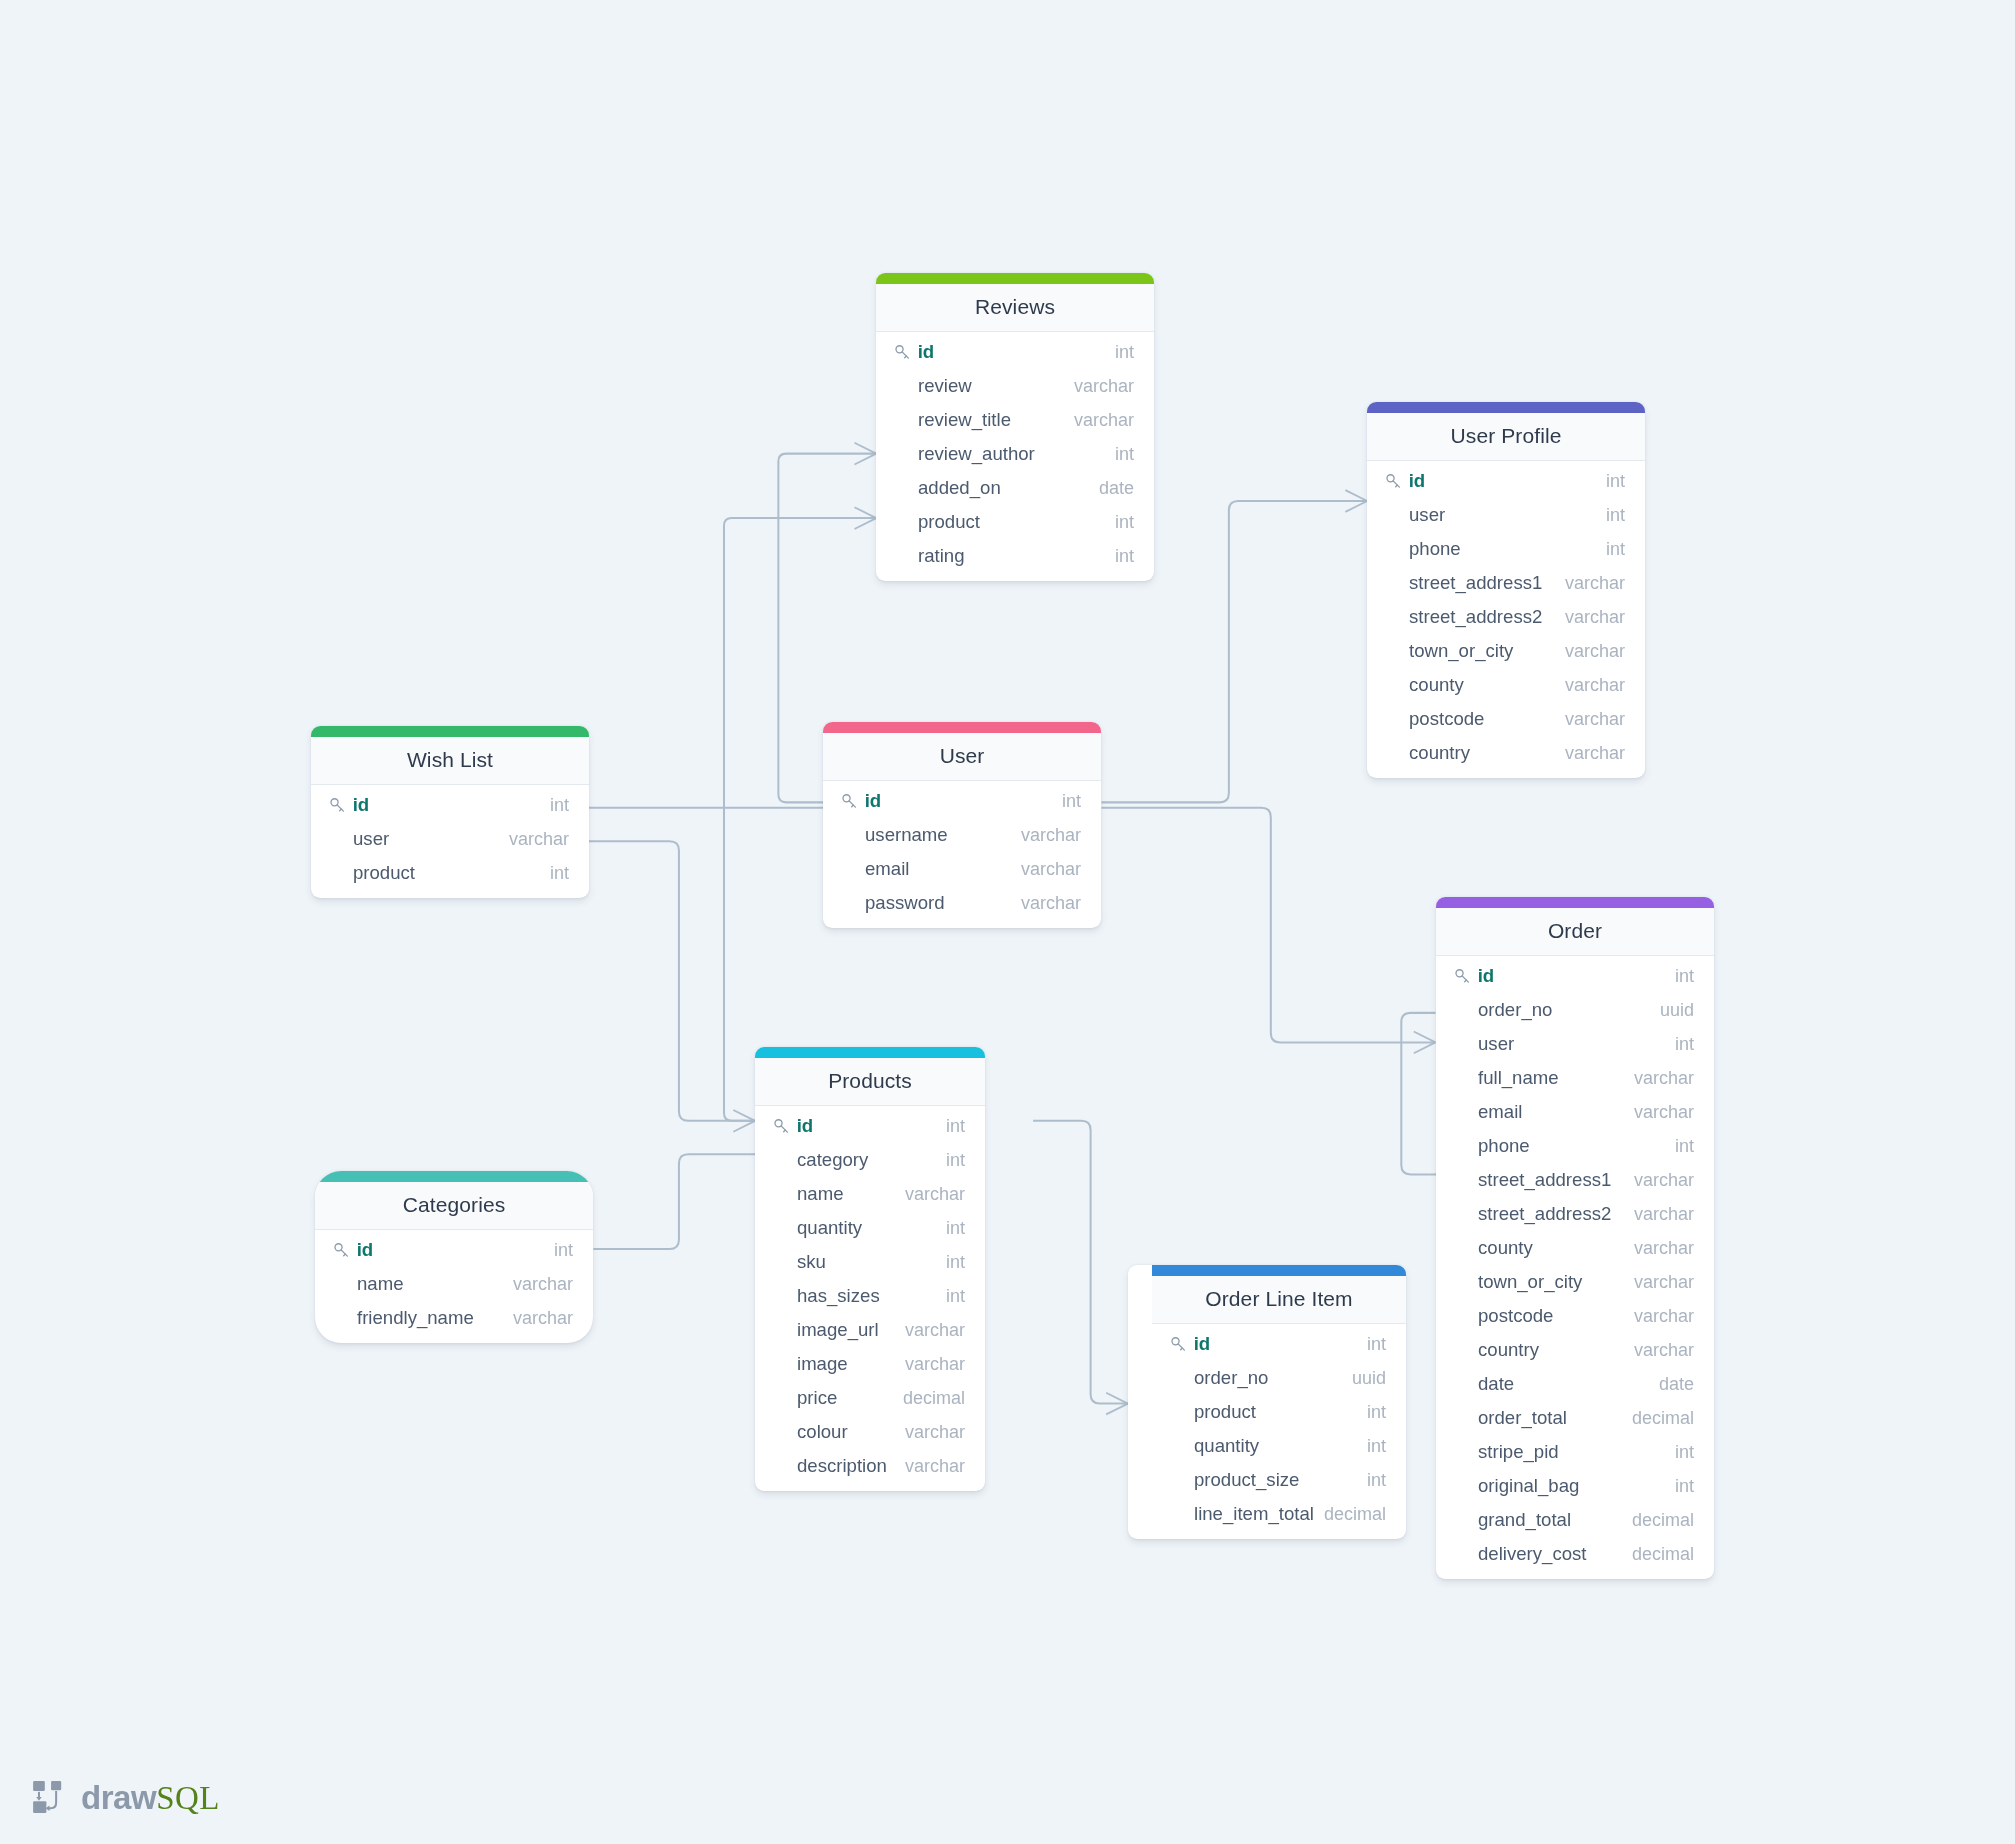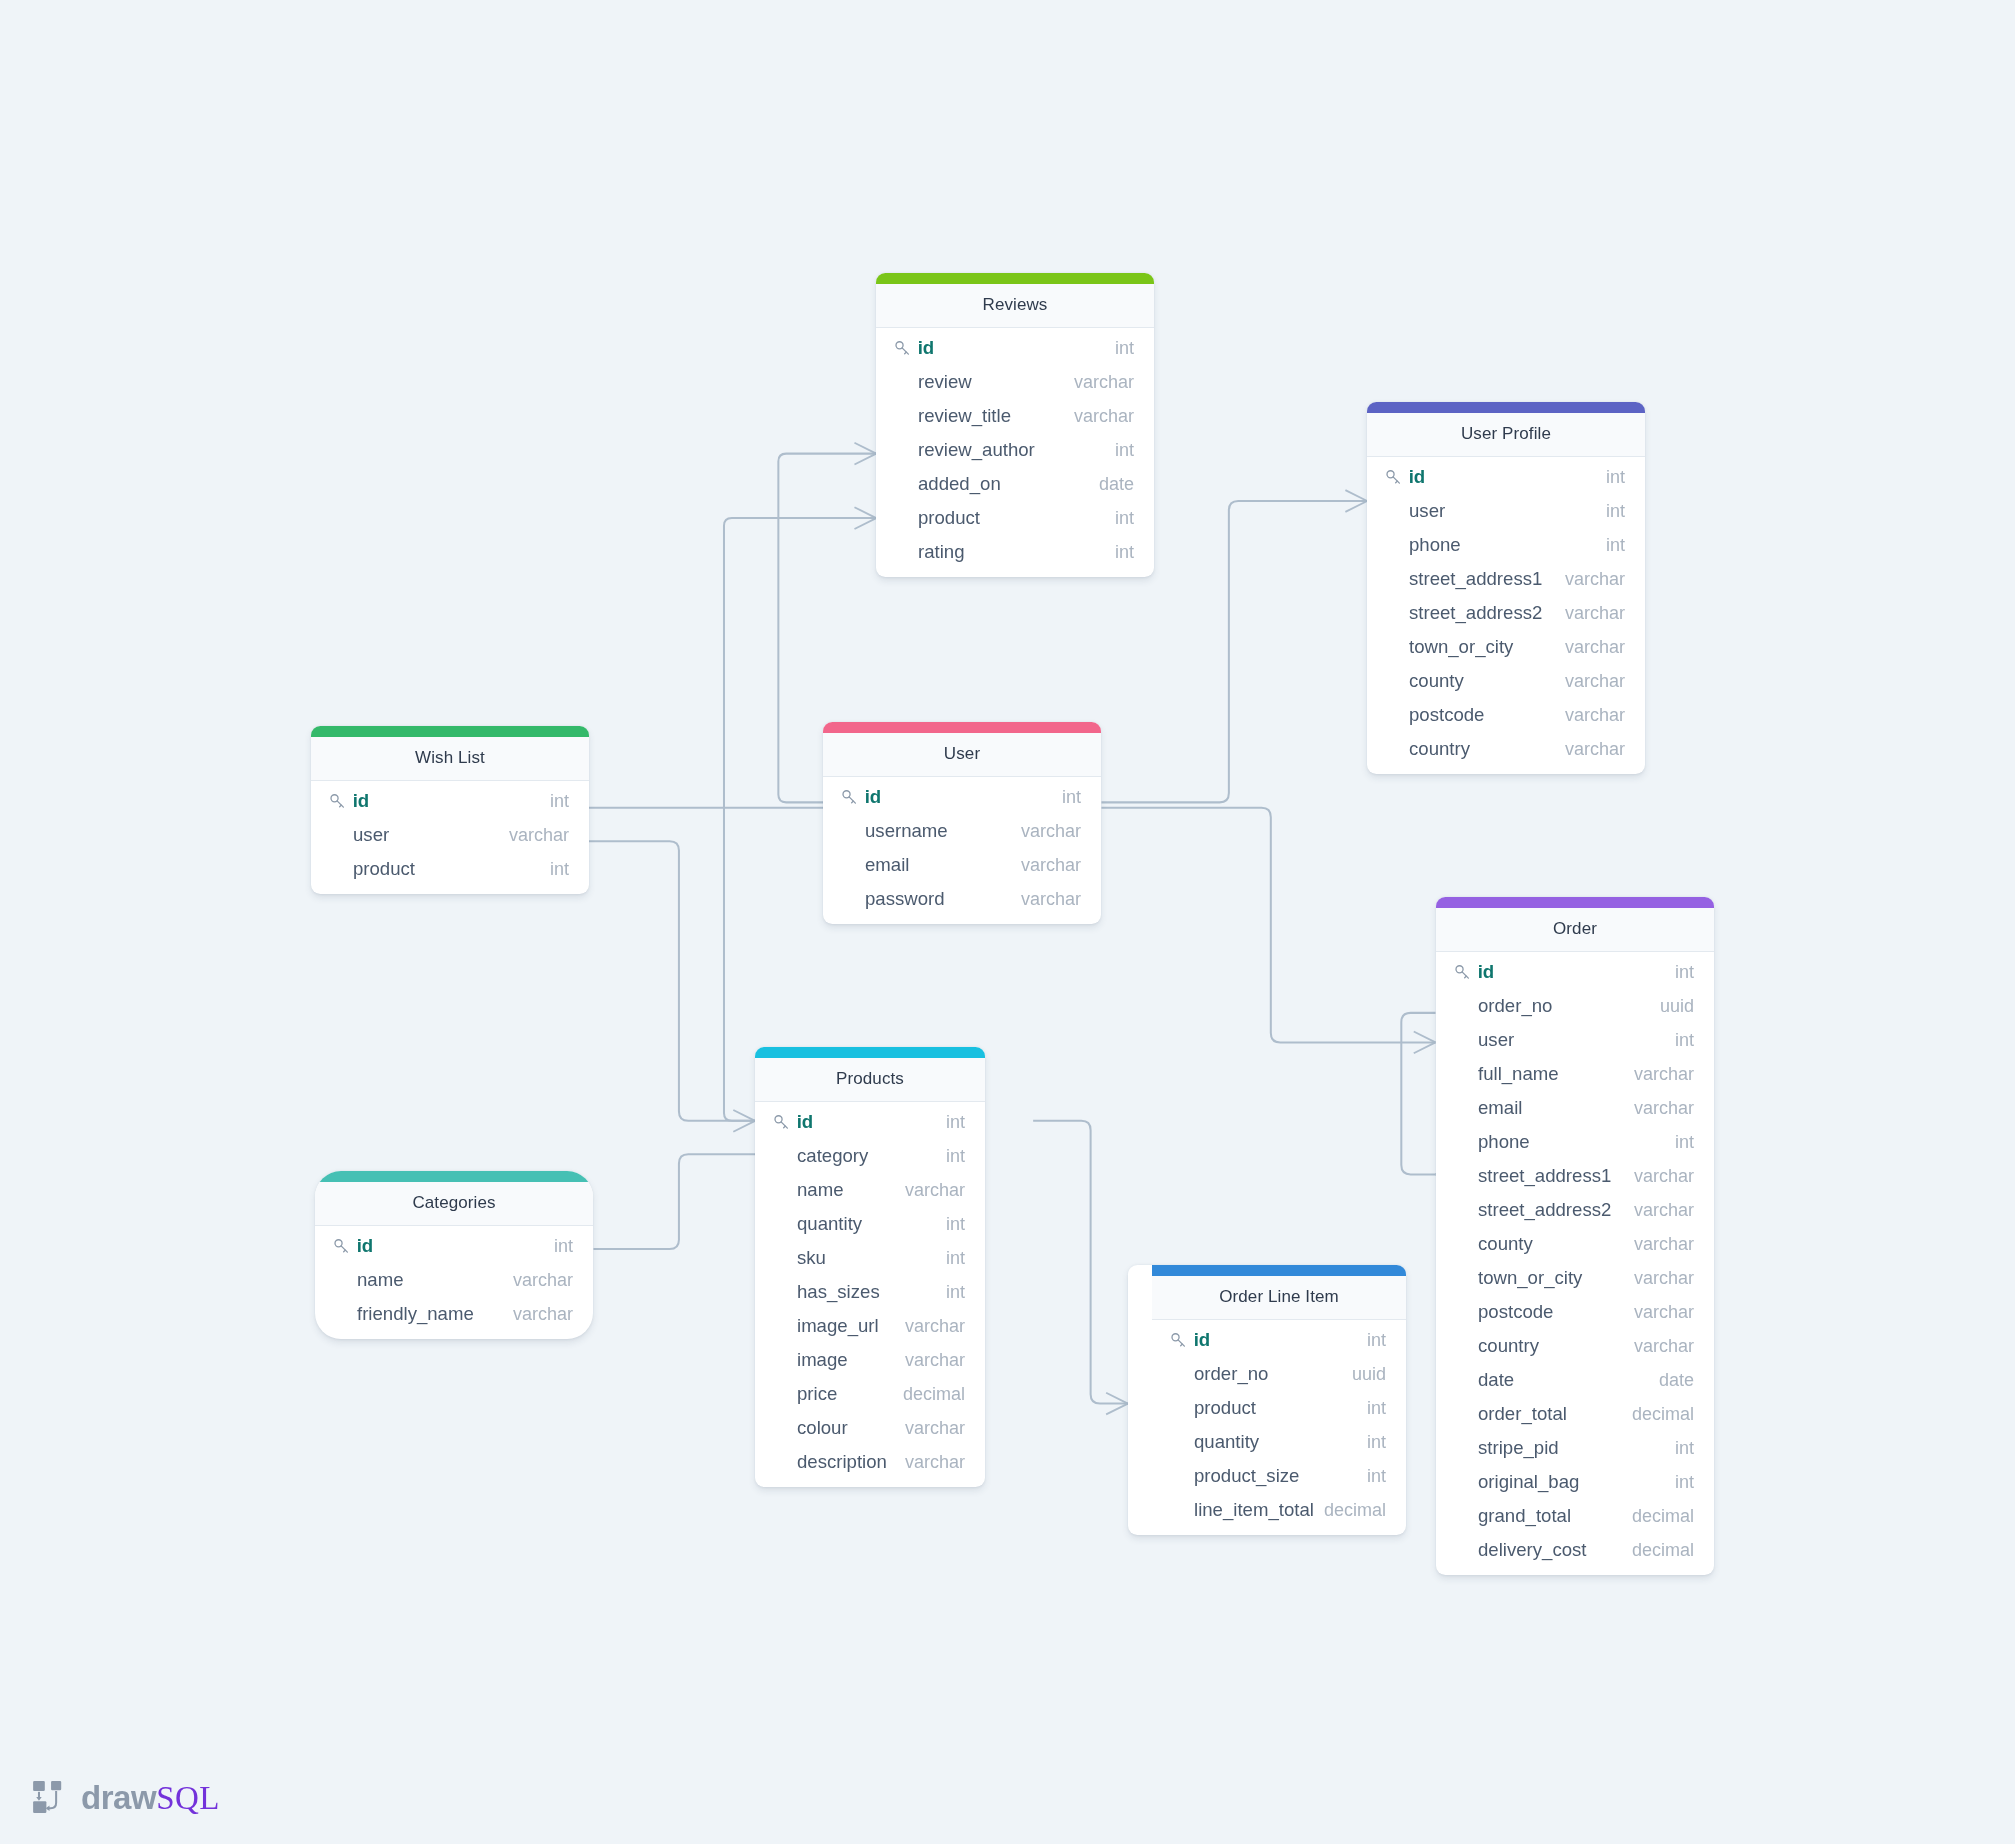--- a/index.html
+++ b/index.html
@@ -18,21 +18,21 @@
     border-radius: 9.3px;
     box-shadow: 0 3.1px 7.8px rgba(40,60,90,0.10), 0 0.8px 2.3px rgba(40,60,90,0.08);
     overflow: hidden;
   }
   .tbl-accent { height: 11px; width: 100%; }
   .tbl-title {
     background: #f8fafc;
     border-bottom: 0.8px solid #e3e9ef;
     text-align: center;
     color: #2f3b4d;
-    font-size: 17px;
+    font-size: 21px;
     padding: 11px 7.8px 12.4px 7.8px;
     letter-spacing: 0.1px;
   }
   .tbl-body { padding: 3.1px 0 7.8px 0; }
   .row {
     display: flex;
     align-items: center;
     padding: 0 20px 0 17px;
     height: 34px;
     font-size: 18.6px;
@@ -60,21 +60,21 @@
   
   #logo {
     position: absolute;
     left: 29.5px; top: 1777px;
     display: flex; align-items: center;
     opacity: 0.95;
   }
   #logo .mark { margin-right: 12.4px; }
   #logo .wordmark { font-size: 33px; line-height: 1; color: #8795a6; }
   #logo .wm-draw { font-weight: bold; font-family: Liberation Sans, sans-serif; letter-spacing: -0.4px; }
-  #logo .wm-sql { font-family: "Liberation Serif", serif; color: #6d28d9; letter-spacing: 0.4px; }
+  #logo .wm-sql { font-family: "Liberation Serif", serif; color: #4d7c0f; letter-spacing: 0.4px; }
 </style>
 </head>
 <body style="background: rgb(239, 244, 248);">
 
 <div id="canvas">
 
   <svg id="wires" viewBox="0 0 2594 2374" xmlns="http://www.w3.org/2000/svg">
     <g fill="none" stroke="#aebdcc" stroke-width="2.6">
 
       <path d="M1060,1033 L1012,1033 Q1002,1033 1002,1023 L1002,594 Q1002,584 1012,584 L1128,584"></path>

